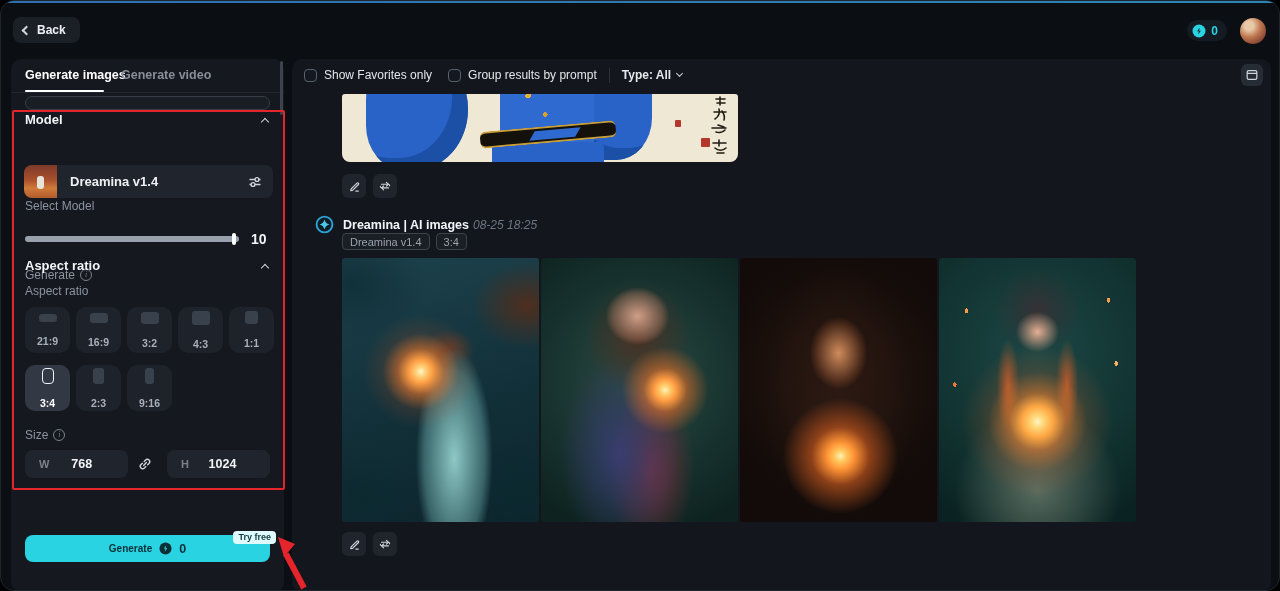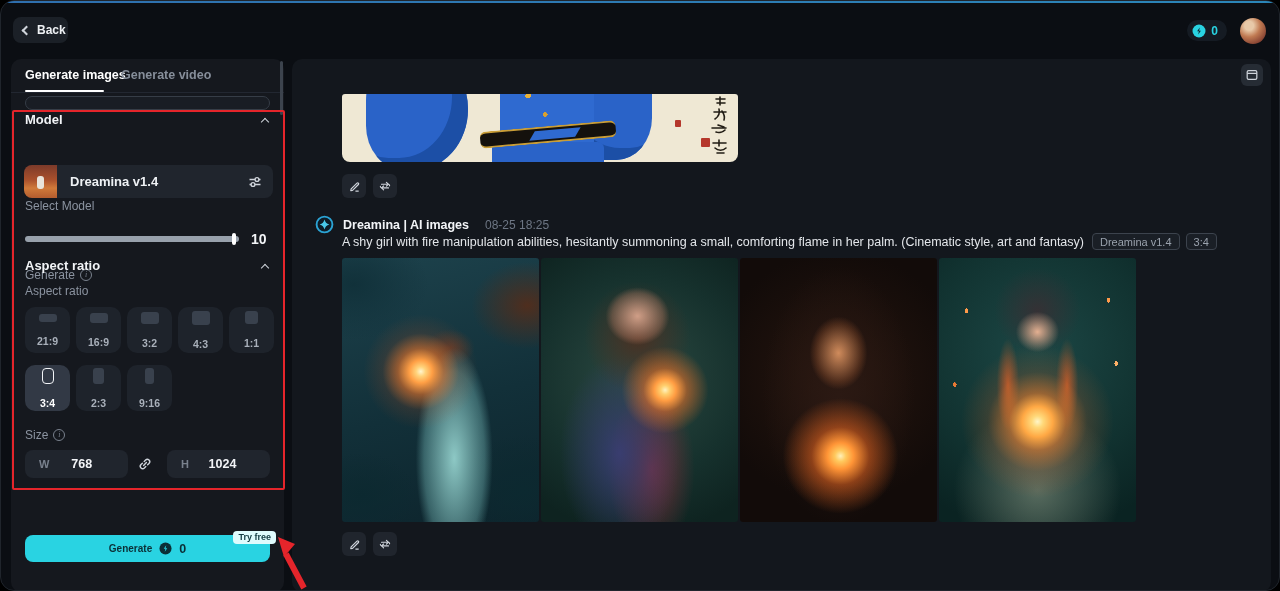--- a/index.html
+++ b/index.html
@@ -6,21 +6,21 @@
   html,body { background:#000; }
   body { font-family:"Liberation Sans", sans-serif; color:#e6e9ee; font-size:12px; }
 
   .window{ position:relative; width:1280px; height:591px; background:#0b0e13;
     border:1px solid #20252c; border-radius:14px; overflow:hidden; }
   .window::before{ content:""; position:absolute; top:0; left:0; right:0; height:2px;
     background:linear-gradient(90deg,#2f6fae,#2b86b8); z-index:10; }
 
   
   .header{ position:absolute; top:0; left:0; right:0; height:56px; }
-  .back-btn{ position:absolute; left:12px; top:16px; height:26px; padding:0 2px 0 10px;
+  .back-btn{ position:absolute; left:12px; top:16px; height:26px; padding:0 14px 0 10px;
     background:#1b2027; border-radius:8px; display:flex; align-items:center; gap:7px;
     font-weight:bold; font-size:12px; color:#eef1f4; cursor:pointer; }
   .chev{ display:inline-block; width:7px; height:7px; border-left:2px solid #cfd4db; border-bottom:2px solid #cfd4db; }
   .chev-left{ transform:rotate(45deg); }
   .chev-up{ width:6px; height:6px; border-width:1.5px; transform:rotate(135deg); margin-top:3px; }
   .chev-down{ width:5px; height:5px; border-width:1.5px; transform:rotate(-45deg); margin-bottom:3px; }
 
   .credits-pill{ position:absolute; right:52px; top:19px; height:21px; padding:0 9px 0 5px;
     background:#151b23; border-radius:11px; display:flex; align-items:center; gap:5px; }
   .credits-pill .val{ color:var(--accent-cyan,#29d3e2); font-weight:bold; font-size:12px; }
@@ -112,21 +112,21 @@
   .k-belt{ position:absolute; left:138px; top:32px; width:136px; height:17px; background:#14110d;
     border-top:2px solid #c99e38; border-bottom:2px solid #c99e38; transform:rotate(-5deg); border-radius:6px; }
   .k-belt::after{ content:""; position:absolute; left:52px; top:2px; width:46px; height:9px; background:#2f6ad0; transform:skewX(-35deg); }
   .k-skirt{ position:absolute; left:150px; top:48px; width:112px; height:22px; background:#2a63c8; border-radius:6px 6px 2px 2px; }
   .k-seal1{ position:absolute; right:28px; top:44px; width:9px; height:9px; background:#b5372b; border-radius:1px; }
   .k-seal2{ position:absolute; right:57px; top:26px; width:6px; height:7px; background:#b5372b; border-radius:1px; }
 
   
   .result-head{ position:absolute; left:23px; top:156px; display:flex; align-items:center; }
   .result-title{ margin-left:9px; font-size:12.5px; font-weight:bold; color:#f2f4f7; }
-  .result-time{ margin-left:16px; font-size:12px; color:#6d7684; }
+  .result-time{ margin-left:4px; font-size:12px; color:#6d7684;font-style:italic; }
   .prompt-line{ position:absolute; left:50px; top:174px; width:915px; display:flex; align-items:center; gap:8px; }
   .prompt-text{ font-size:12.5px; color:#e3e6ea; white-space:nowrap; }
   .tag{ height:17px; padding:0 7px; border:1px solid #3c434d; border-radius:4px; font-size:11px; color:#9aa2ad;
     line-height:16px; background:#1a1f26; white-space:nowrap; }
 
   
   .gallery{ position:absolute; left:50px; top:199px; display:flex; gap:2px; }
   .gimg{ width:197px; height:264px; border-radius:3px; cursor:pointer; }
   .gimg1{ background:
     radial-gradient(circle at 40% 43%, #fff6cf 0%, #ffd27a 2.5%, #ff9f45 6%, rgba(255,122,40,.55) 12%, rgba(200,80,30,.15) 20%, transparent 30%),
@@ -288,20 +288,31 @@
     </div>
   </div>
 
   <div class="anno-rect"></div>
   <svg class="anno-arrow" width="42" height="60" viewBox="0 0 42 60">
     <line x1="33" y1="56" x2="15" y2="22" stroke="#e5252b" stroke-width="6"></line>
     <polygon points="7,5 24,12 13,25" fill="#e5252b"></polygon>
   </svg>
 
   <div class="main">
+    <div class="filterbar">
+      <span class="checkbox"></span>
+      <span class="f-label" style="margin-right:16px">Show Favorites only</span>
+      <span class="checkbox"></span>
+      <span class="f-label">Group results by prompt</span>
+      <span class="f-sep"></span>
+      <span class="type-filter">
+        <span class="f-label" style="font-weight:bold">Type: All</span>
+        <span class="chev chev-down"></span>
+      </span>
+    </div>
     <div class="layout-btn">
       <svg class="ic" width="14" height="14" viewBox="0 0 16 16" fill="none" stroke="#cfd4db" stroke-width="1.4">
         <rect x="2.5" y="3" width="11" height="10" rx="1.6"></rect>
         <line x1="2.5" y1="6.2" x2="13.5" y2="6.2"></line>
       </svg>
     </div>
 
     <div class="kimono">
       <div class="k-sleeve-l"></div>
       <div class="k-sleeve-r"></div>
@@ -337,21 +348,20 @@
 
     <div class="result-head">
       <svg class="ic" width="19" height="19" viewBox="0 0 18 18">
         <circle cx="9" cy="9" r="7.5" fill="#0e1c26" stroke="#2ba3d4" stroke-width="1.8"></circle>
         <path d="M9 4.2 C9.7 6.9 10.9 8.1 13.6 9 C10.9 9.9 9.7 11.1 9 13.8 C8.3 11.1 7.1 9.9 4.4 9 C7.1 8.1 8.3 6.9 9 4.2 Z" fill="#49c8e8"></path>
       </svg>
       <span class="result-title">Dreamina | AI images</span>
       <span class="result-time">08-25 18:25</span>
     </div>
     <div class="prompt-line">
-      <span class="prompt-text">A shy girl with fire manipulation abilities, hesitantly summoning a small, comforting flame in her palm. (Cinematic style, art and fantasy)</span>
       <span style="display:flex;gap:6px">
           <span class="tag">Dreamina v1.4</span>
           <span class="tag">3:4</span>
         </span>
     </div>
 
     <div class="gallery">
       <div class="gimg gimg1"></div>
       <div class="gimg gimg2"></div>
       <div class="gimg gimg3"></div>

